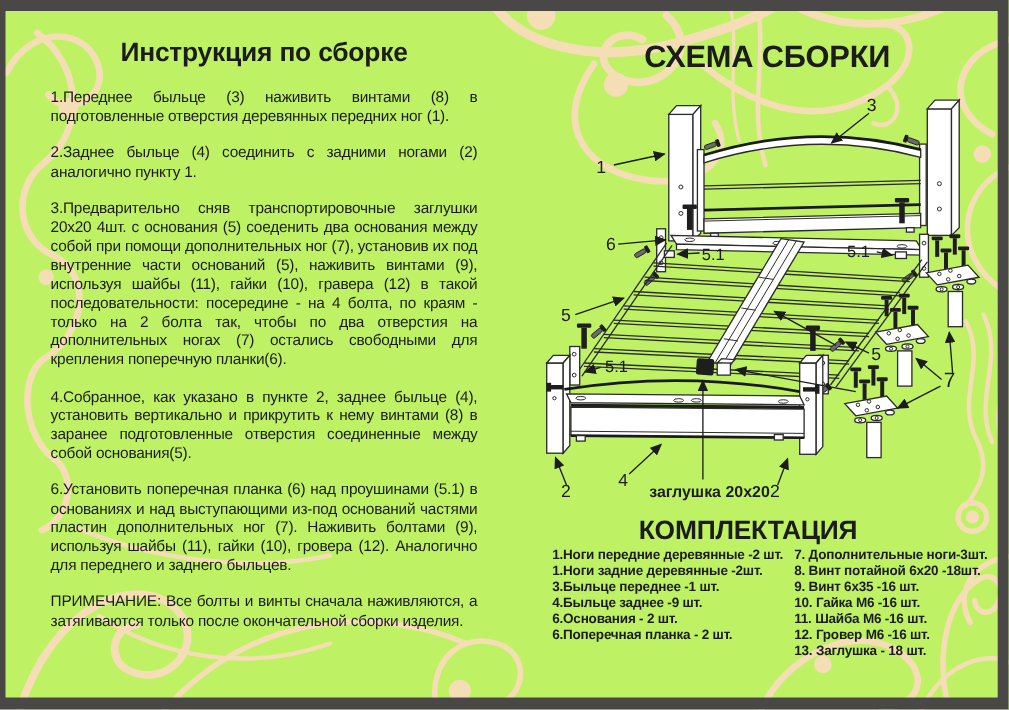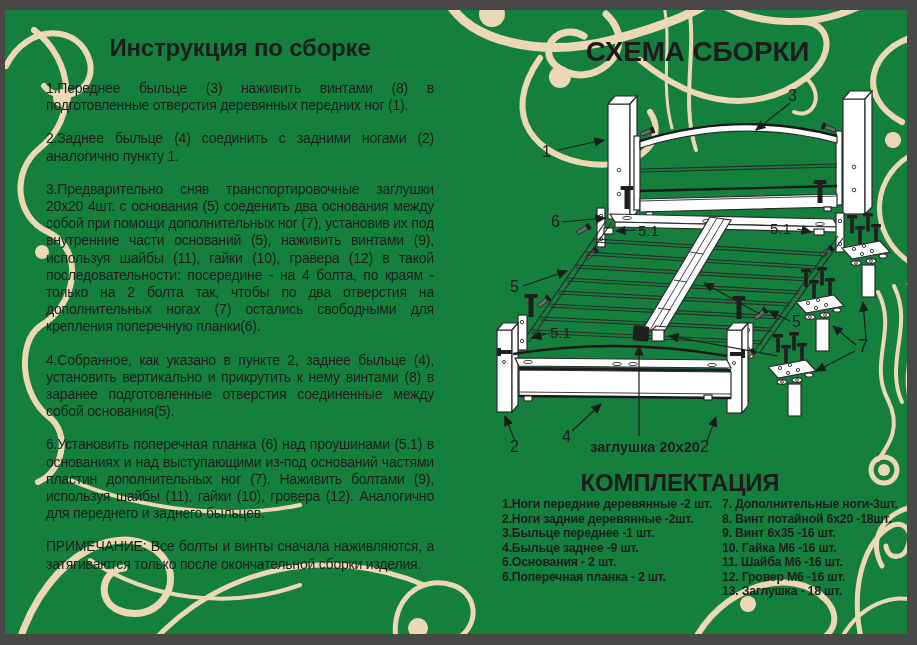--- a/index.html
+++ b/index.html
@@ -1,18 +1,18 @@
 <!DOCTYPE html>
 <html><head>
 <meta charset="utf-8">
 <style>
   html,body { margin:0; padding:0; background:#888; }
   .page {
     position:relative; width:917px; height:645px;
-    background:#15803d; overflow:hidden;
+    background:#bef264; overflow:hidden;
     font-family:"Liberation Sans", sans-serif;
     color:#1c1c1c;
   }
   .border-frame {
     position:absolute; inset:0; z-index:50; pointer-events:none;
     border-style:solid; border-color:#494846;
     border-width:10px 10px 11px 5px;
   }
   svg.ornaments { position:absolute; left:0; top:0; z-index:1; }
   svg.diagram   { position:absolute; left:0; top:0; z-index:10; }
@@ -111,21 +111,21 @@
       <p>6.Установить поперечная планка (6) над проушинами (5.1) в основаниях и над выступающими из-под оснований частями пластин дополнительных ног (7). Наживить болтами (9), используя шайбы (11), гайки (10), гровера (12). Аналогично для переднего и заднего быльцев.</p>
       <p>ПРИМЕЧАНИЕ: Все болты и винты сначала наживляются, а затягиваются только после окончательной сборки изделия.</p>
     </div>
   </div>
 
   <h2 class="scheme-title">СХЕМА СБОРКИ</h2>
   <h3 class="parts-title">КОМПЛЕКТАЦИЯ</h3>
 
   <div class="parts-col parts-col-1">
     <div class="part-item">1.Ноги передние деревянные -2 шт.</div>
-    <div class="part-item">2.Ноги задние деревянные -2шт.</div>
+    <div class="part-item">1.Ноги задние деревянные -2шт.</div>
     <div class="part-item">3.Быльце переднее -1 шт.</div>
     <div class="part-item">4.Быльце заднее -9 шт.</div>
     <div class="part-item">6.Основания - 2 шт.</div>
     <div class="part-item">6.Поперечная планка - 2 шт.</div>
   </div>
   <div class="parts-col parts-col-2">
     <div class="part-item">7. Дополнительные ноги-3шт.</div>
     <div class="part-item">8. Винт потайной 6х20 -18шт.</div>
     <div class="part-item">9. Винт 6х35 -16 шт.</div>
     <div class="part-item">10. Гайка М6 -16 шт.</div>

